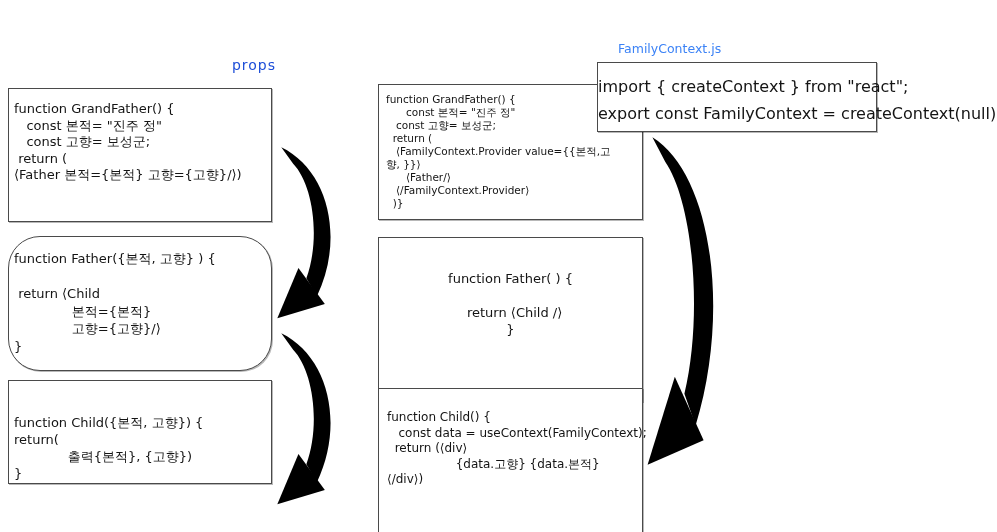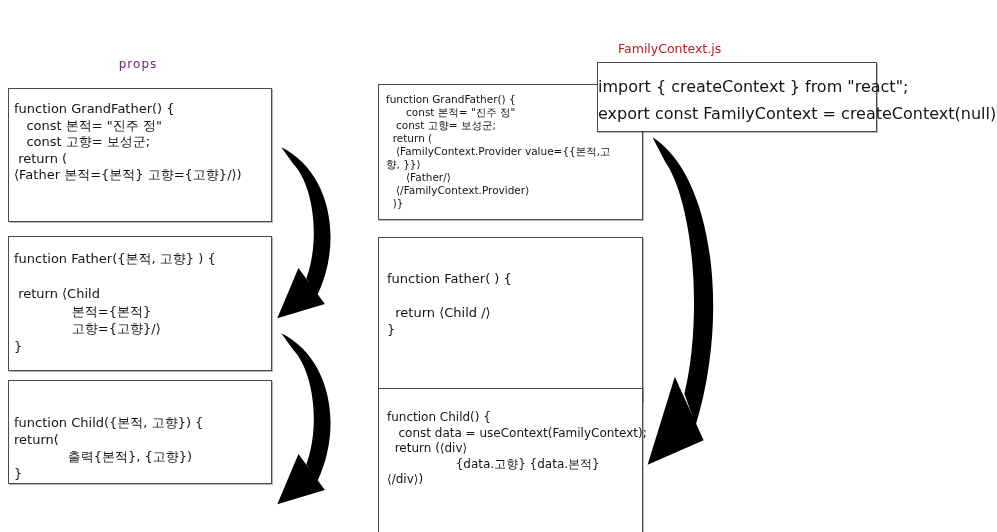--- a/index.html
+++ b/index.html
@@ -7,53 +7,53 @@
   body { font-family: "DejaVu Sans", "Liberation Sans", sans-serif; color: #1a1a1a; }
   #canvas {
     position: relative;
     width: 997px;
     height: 532px;
     background: #ffffff;
     overflow: hidden;
   }
   .col-title {
     position: absolute;
-    font-size: 12px;
+    font-size: 14px;
     letter-spacing: 1px;
-    text-align: center;
-    color: #701a75;
+    text-align: right;
+    color: #1d4ed8;
   }
   .box {
     position: absolute;
     background: #ffffff;
     border: 1.5px solid #4a4a4a;
     box-shadow: 1px 1px 0 rgba(0,0,0,0.28);
   }
   .code {
     margin: 0;
     font-family: "DejaVu Sans", "Liberation Sans", sans-serif;
     white-space: pre;
     color: #141414;
   }
   
   #box-props-grandfather { left: 8px;  top: 88px;  width: 264px; height: 134px; padding: 12px 5px; }
   #box-props-grandfather .code { font-size: 13px; line-height: 16.5px; }
-  #box-props-father      { left: 8px;  top: 236px; width: 264px; height: 135px; padding: 13px 5px; }
+  #box-props-father      { left: 8px;  top: 236px; width: 264px; height: 135px; padding: 13px 5px; border-radius: 32px; }
   #box-props-father .code { font-size: 13px; line-height: 17.5px; }
   #box-props-child       { left: 8px;  top: 380px; width: 264px; height: 104px; padding: 33px 5px; }
   #box-props-child .code { font-size: 13px; line-height: 17px; }
   
   #box-ctx-grandfather { left: 378px; top: 84px;  width: 265px; height: 136px; padding: 8px 7px; }
   #box-ctx-grandfather .code { font-size: 10.5px; line-height: 13px; }
-  #box-ctx-father      { left: 378px; top: 237px; width: 265px; height: 165px; padding: 32px 8px; }
+  #box-ctx-father      { left: 378px; top: 237px; width: 265px; height: 165px; padding: 32px 8px; text-align: center; }
   #box-ctx-father .code { font-size: 13px; line-height: 17px; }
   #box-ctx-child       { left: 378px; top: 388px; width: 265px; height: 169px; padding: 21px 8px; }
   #box-ctx-child .code { font-size: 12px; line-height: 15.5px; }
   
-  #label-familycontext { position: absolute; left: 618px; top: 41px; font-size: 12.5px; color: #b91c1c; }
+  #label-familycontext { position: absolute; left: 618px; top: 41px; font-size: 12.5px; color: #3b82f6; }
   #box-familycontext   { left: 597px; top: 62px; width: 280px; height: 70px; padding-top: 10px;
                          text-align: center; z-index: 3; }
   #box-familycontext .code { font-size: 16px; line-height: 27px; white-space: pre; }
   .arrow-svg { position: absolute; z-index: 4; }
 </style>
 </head>
 <body>
 
 <div id="canvas">
 

